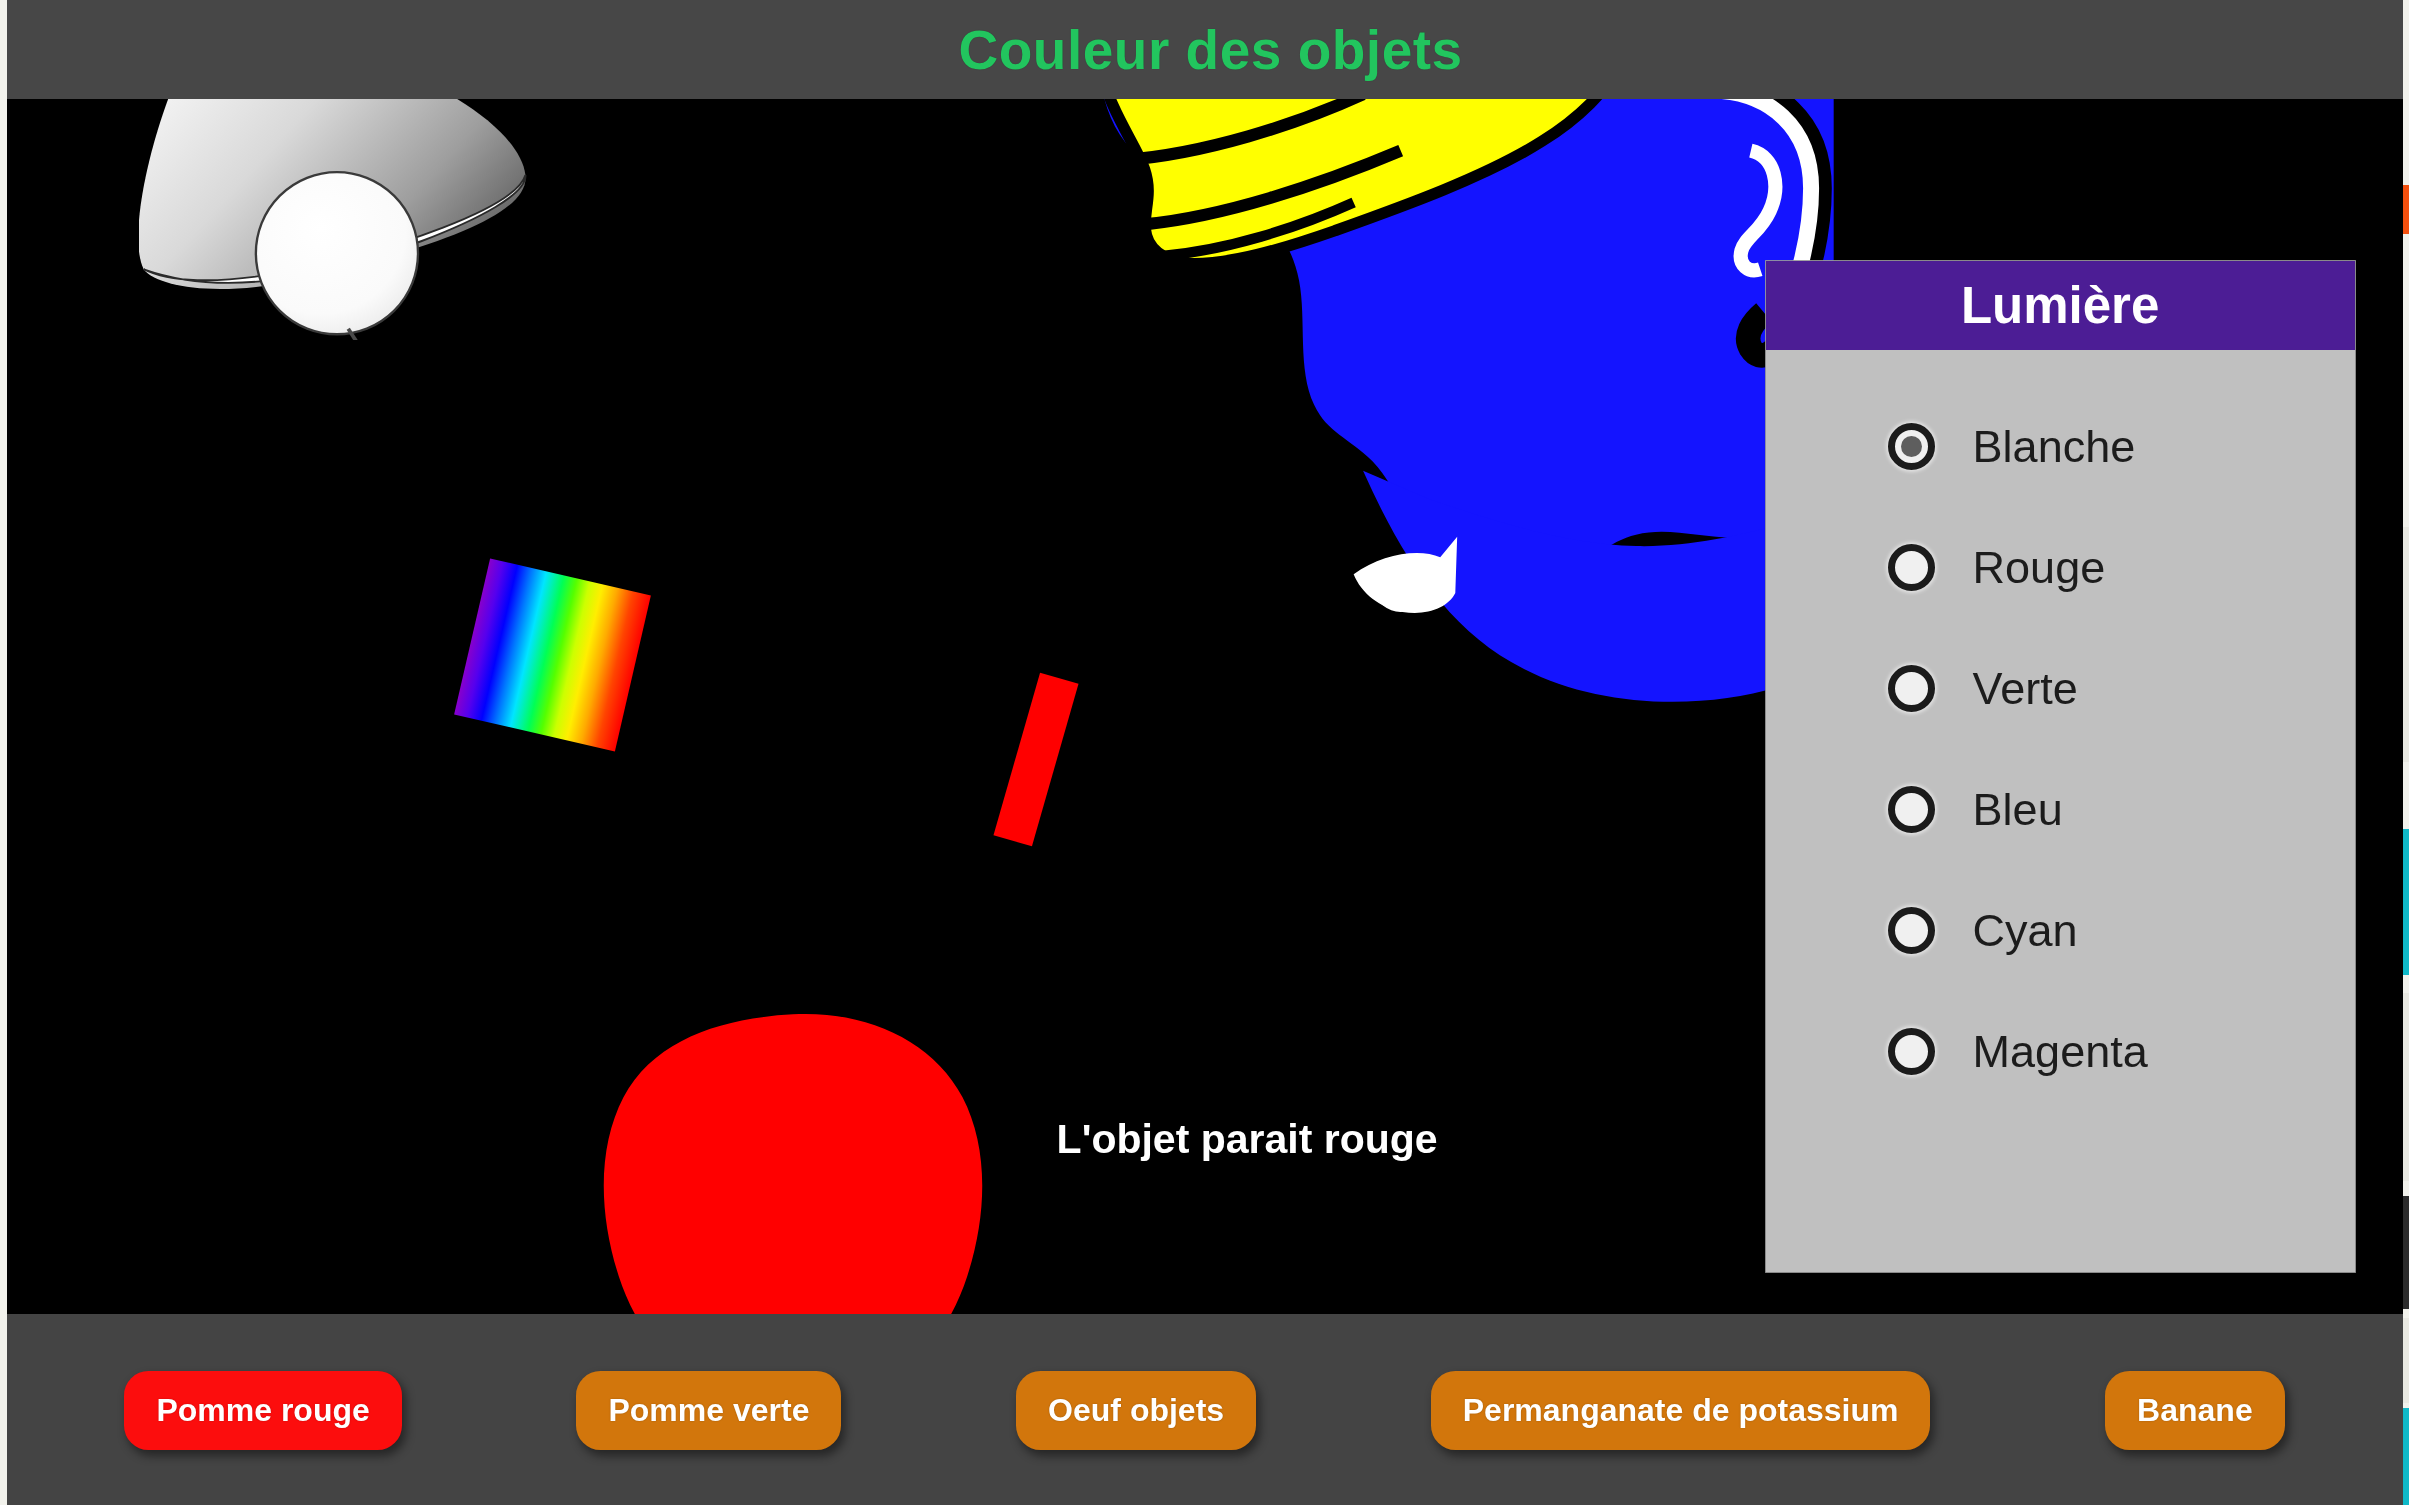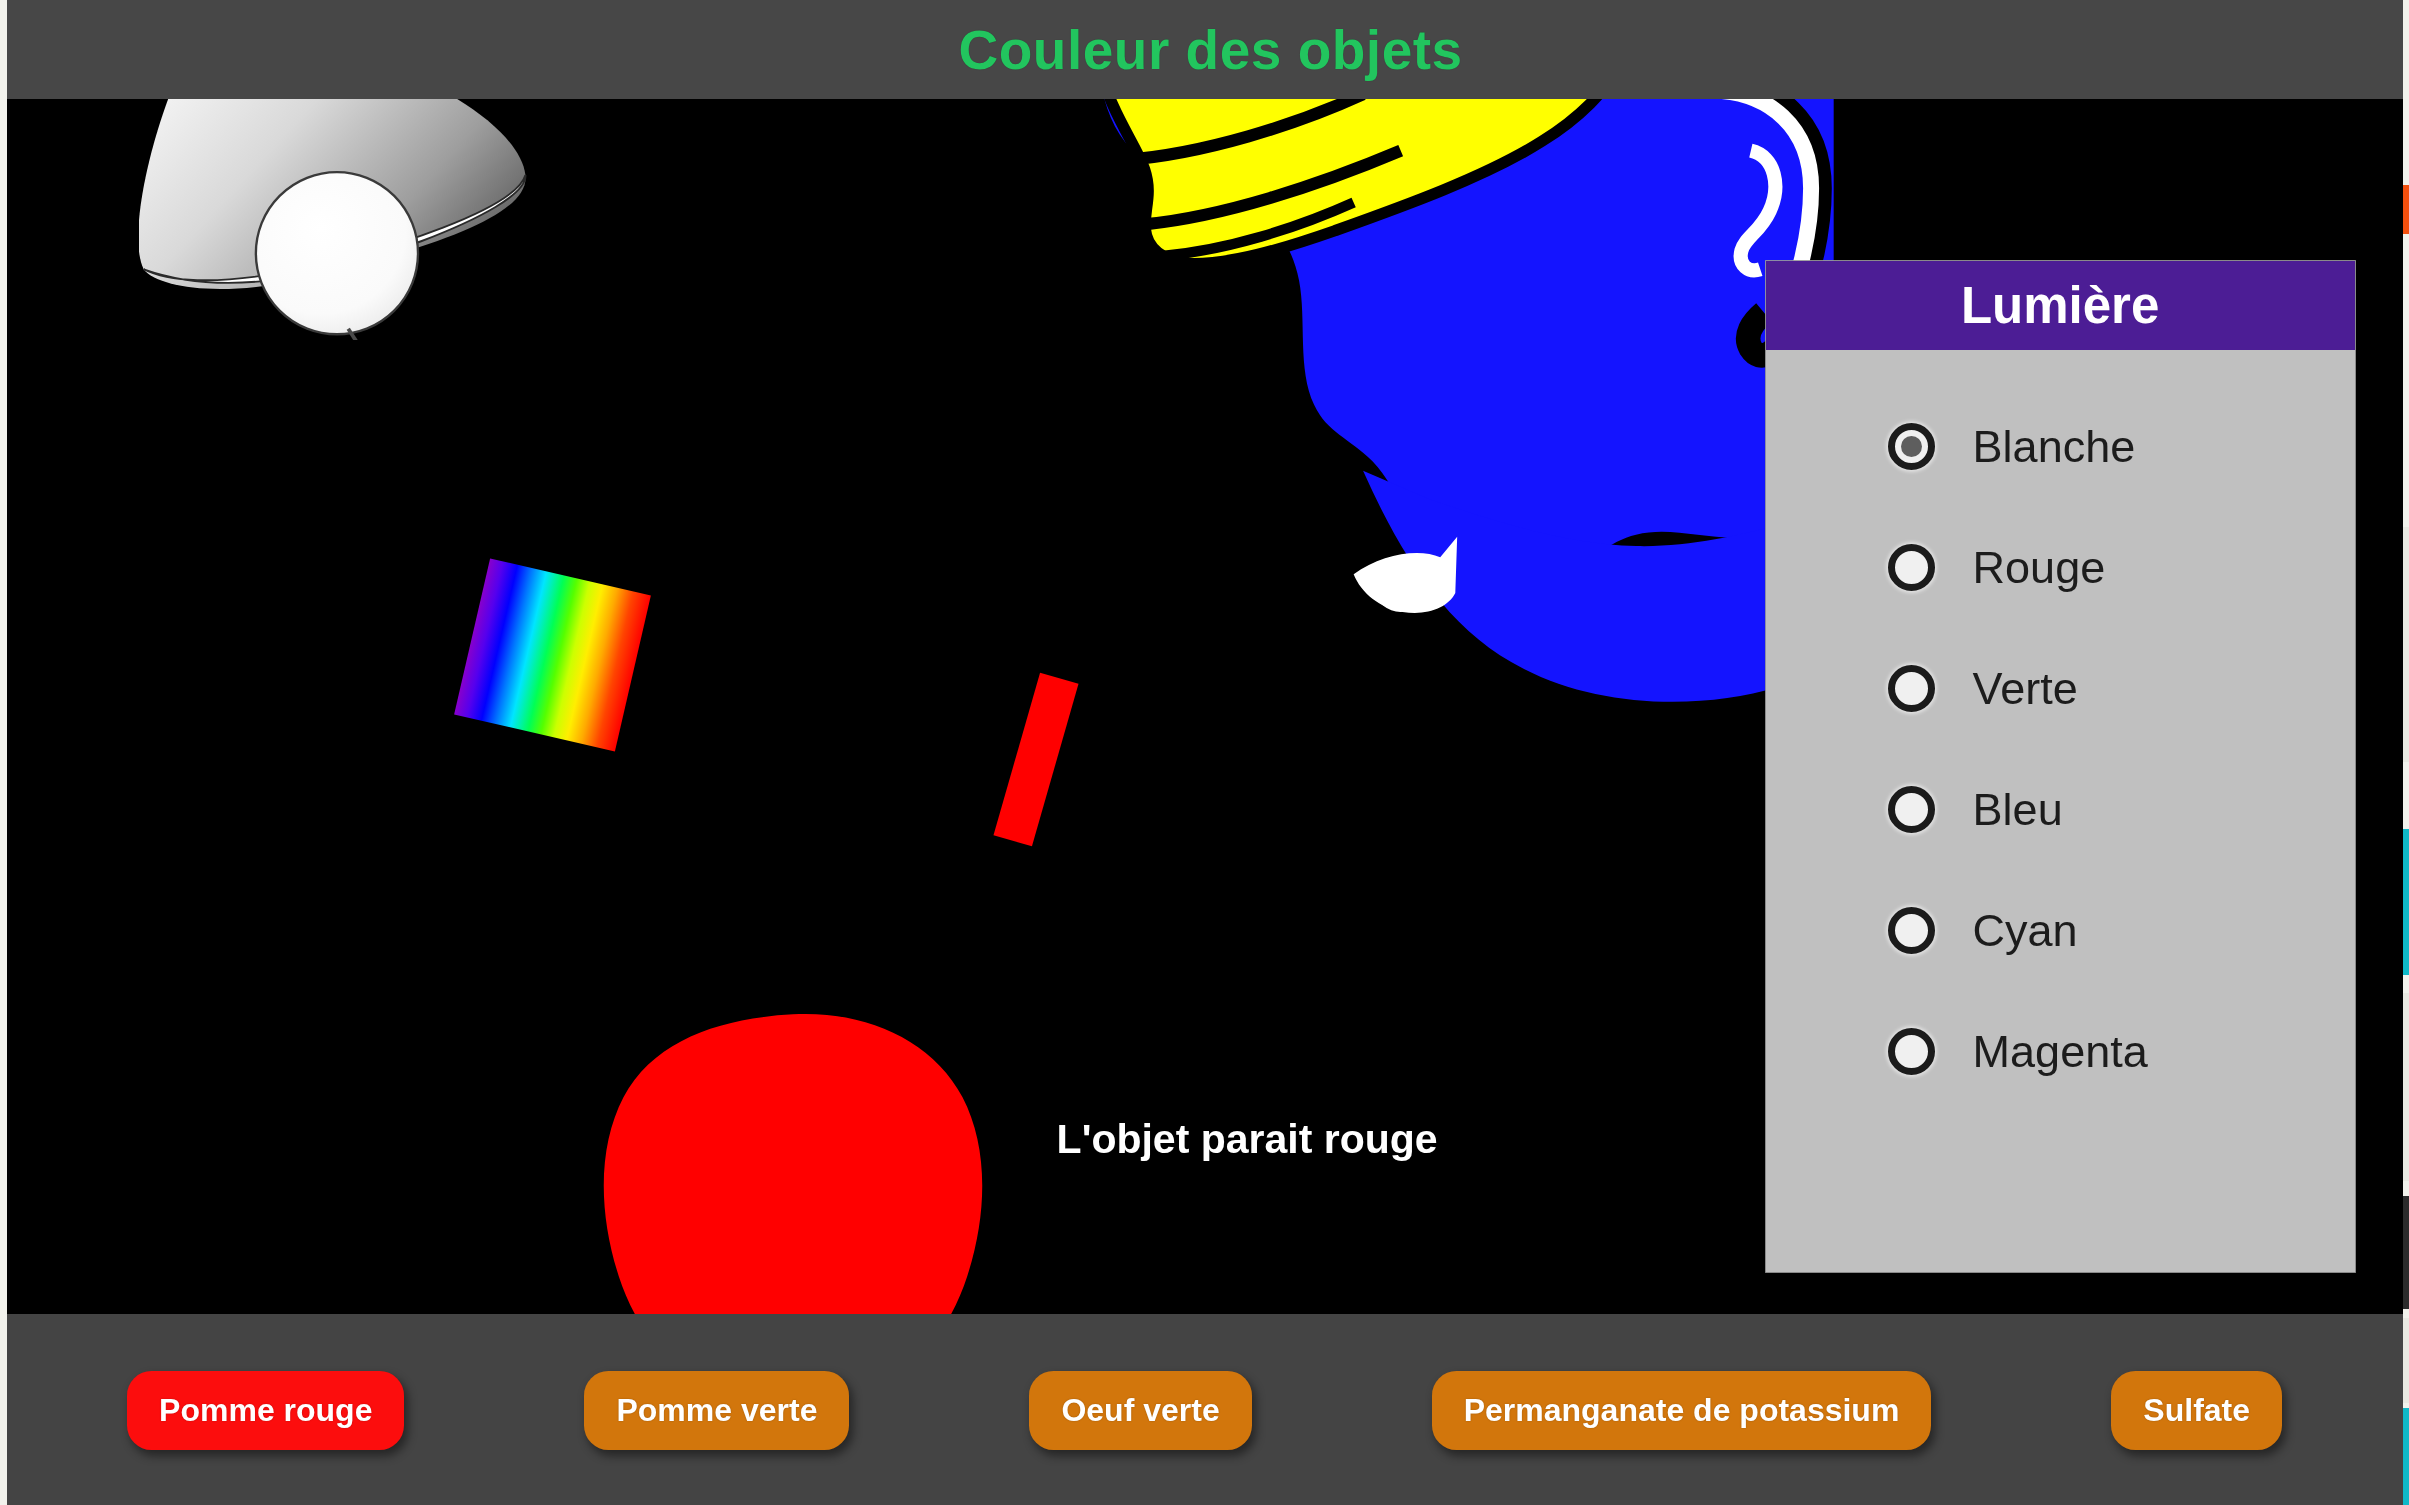--- a/index.html
+++ b/index.html
@@ -294,19 +294,19 @@
 
 
       </div>
     </div>
 
   </div>
 
   <div id="footer">
     <button class="object-button active">Pomme rouge</button>
     <button class="object-button">Pomme verte</button>
-    <button class="object-button">Oeuf verte</button>
+    <button class="object-button">Oeuf objets</button>
     <button class="object-button">Permanganate de potassium</button>
-    <button class="object-button">Sulfate</button>
+    <button class="object-button">Banane</button>
   </div>
 
 </div>
 
 
 </body></html>

